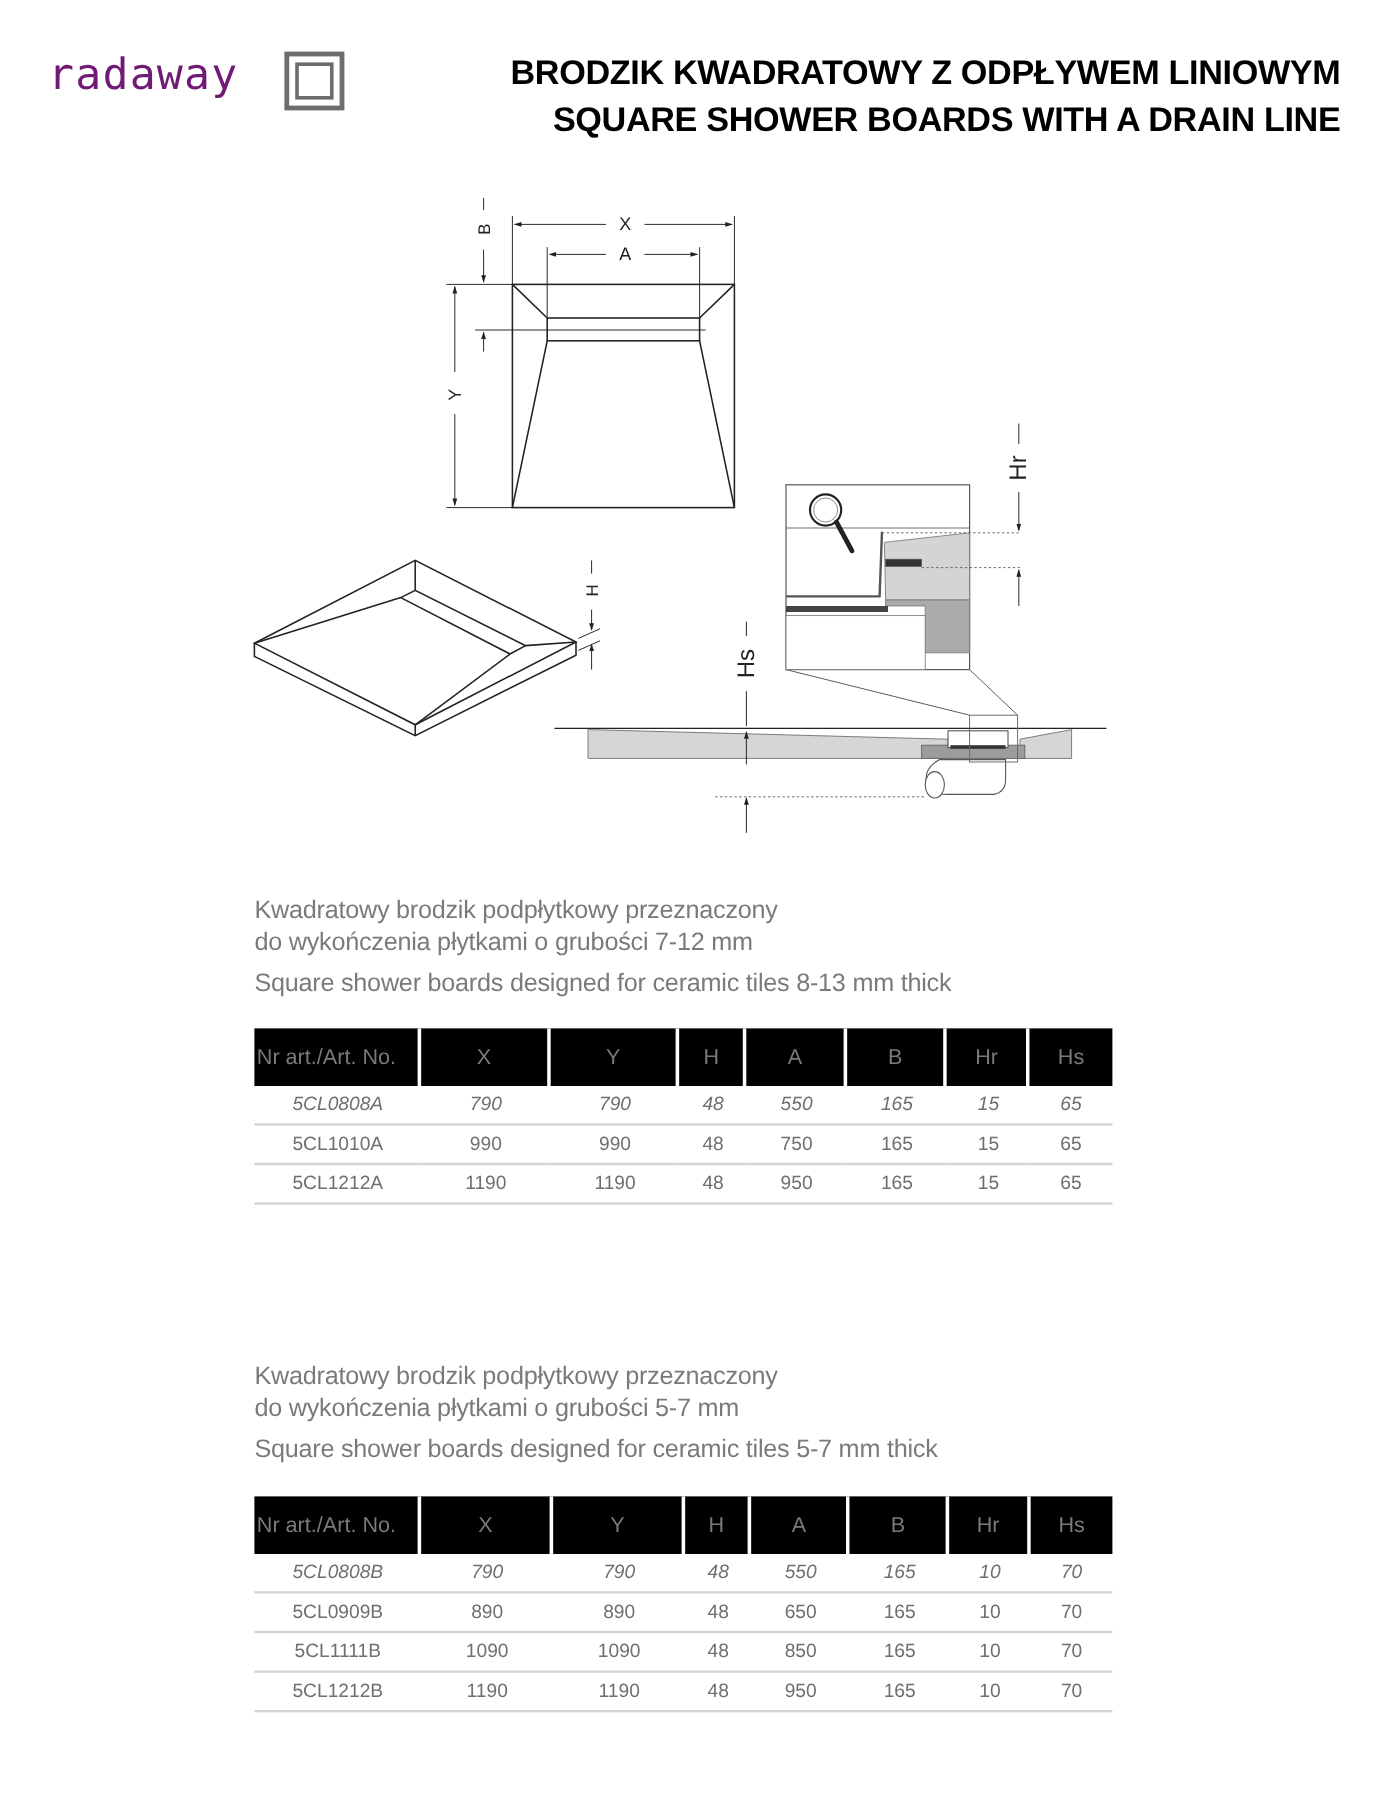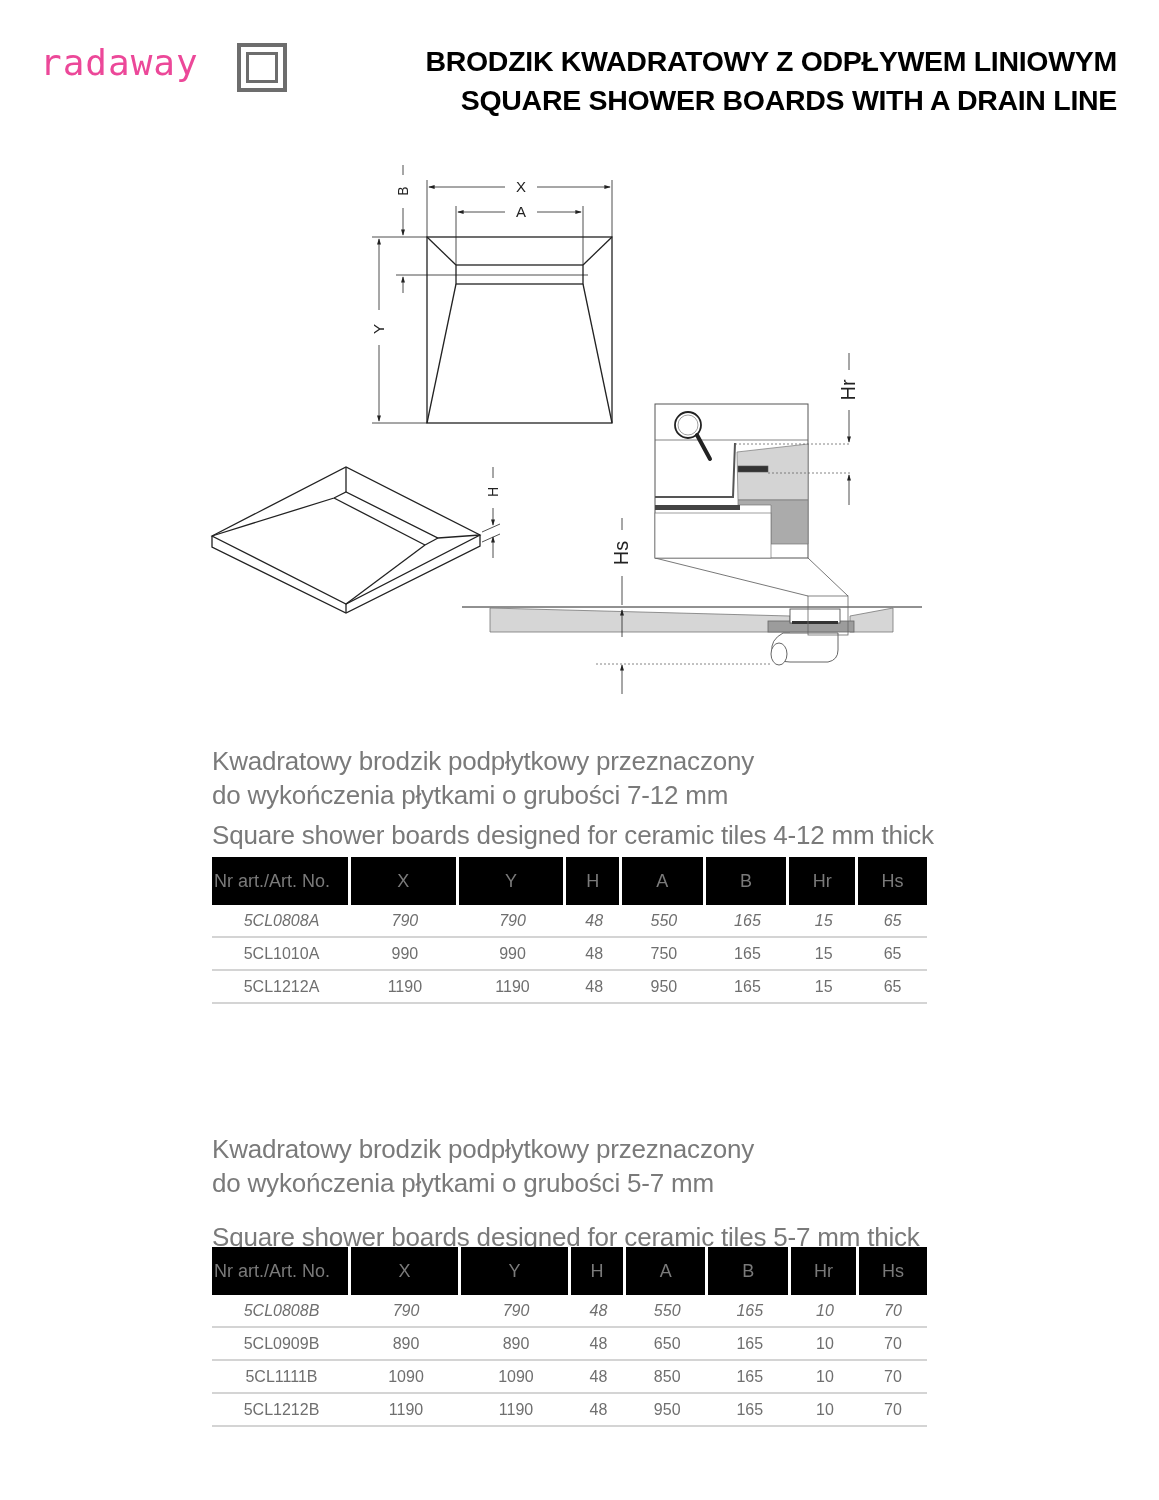--- a/index.html
+++ b/index.html
@@ -1,27 +1,27 @@
 <!DOCTYPE html>
 <html><head>
 <meta charset="utf-8">
 <style>
   html, body { margin: 0; padding: 0; background: #ffffff; }
   body { width: 1159px; height: 1500px; position: relative; overflow: hidden; font-family: "Liberation Sans", sans-serif; }
   .abs { position: absolute; }
   .logo { left: 40px; top: 40px; width: 255px; height: 58px; }
-  .logo-text { left: 40px; top: 42px; font-family: "DejaVu Sans Mono", monospace; font-size: 36px; color: #ec4899; letter-spacing: 1px; }
+  .logo-text { left: 40px; top: 42px; font-family: "DejaVu Sans Mono", monospace; font-size: 36px; color: #701a75; letter-spacing: 1px; }
   .logo-box { left: 237px; top: 43px; width: 50px; height: 49px; border: 4px solid #6d6d6d; box-sizing: border-box; }
   .logo-box::after { content: ""; position: absolute; left: 5px; top: 5px; right: 5px; bottom: 5px; border: 3px solid #6d6d6d; }
   .title { right: 42px; text-align: right; font-weight: bold; font-size: 28.5px; color: #000; letter-spacing: -0.3px; font-family: "Liberation Sans", sans-serif; }
   .title1 { top: 45px; }
   .title2 { top: 84px; }
   svg.diagram { position: absolute; left: 0; top: 0; }
   .dimlbl { font-family: "Liberation Sans", sans-serif; fill: #222; }
-  .desc { left: 212px; color: #7a7a7a; font-size: 26px; line-height: 1.3; font-family: "Liberation Sans", sans-serif; letter-spacing: -0.2px; }
+  .desc { left: 212px; color: #7a7a7a; font-size: 21px; line-height: 1.3; font-family: "Liberation Sans", sans-serif; letter-spacing: -0.2px; }
   table.spec { position: absolute; left: 212px; border-collapse: separate; border-spacing: 0; font-size: 16px; color: #6f6f6f; width: 715px; }
   table.spec th { background: #000000; font-weight: normal; font-size: 18px; color: #7a7a7a; height: 48px; padding: 0; border-right: 3px solid #fff; text-align: center; }
   table.spec th:last-child { border-right: none; }
   table.spec th.first { text-align: left; padding-left: 2px; width: 134px; }
   table.spec td { text-align: center; height: 31px; border-bottom: 2px solid #d4d4d4; padding: 0; }
   table.spec td:first-child { width: 134px; }
   table.spec tr:first-child td { padding-top: 0; font-style: italic; }
 </style>
 </head>
 <body>
@@ -138,21 +138,21 @@
     <line x1="622" y1="665" x2="622" y2="694" stroke="#222" stroke-width="0.8" marker-start="url(#arrs)"></line>
     <line x1="596" y1="664" x2="772" y2="664" stroke="#666" stroke-width="0.8" stroke-dasharray="2,2"></line>
   </g>
   <text class="dimlbl" x="855" y="390" font-size="20" text-anchor="middle" transform="rotate(-90 855 390)">Hr</text>
   <text class="dimlbl" x="628" y="553" font-size="20" text-anchor="middle" transform="rotate(-90 628 553)">Hs</text>
 </svg>
 
 <div class="abs desc" style="top:745px;">
   <div>Kwadratowy brodzik podpłytkowy przeznaczony</div>
   <div>do wykończenia płytkami o  grubości 7-12 mm</div>
-  <div style="margin-top:6px;">Square shower boards designed for ceramic tiles 4-12 mm thick</div>
+  <div style="margin-top:6px;">Square shower boards designed for ceramic tiles 8-13 mm thick</div>
 </div>
 <table class="spec" style="top:857px;">
   <thead>
     <tr>
       <th class="first">Nr art./Art. No.</th>
       <th>X</th>
       <th>Y</th>
       <th>H</th>
       <th>A</th>
       <th>B</th>
@@ -190,21 +190,21 @@
         <td>165</td>
         <td>15</td>
         <td>65</td>
       </tr>
     </tbody>
 </table>
 
 <div class="abs desc" style="top:1133px;">
   <div>Kwadratowy brodzik podpłytkowy przeznaczony</div>
   <div>do wykończenia płytkami o  grubości 5-7 mm</div>
-  <div style="margin-top:20px;">Square shower boards designed for ceramic tiles 5-7 mm thick</div>
+  <div style="margin-top:6px;">Square shower boards designed for ceramic tiles 5-7 mm thick</div>
 </div>
 <table class="spec" style="top:1247px;">
   <thead>
     <tr>
       <th class="first">Nr art./Art. No.</th>
       <th>X</th>
       <th>Y</th>
       <th>H</th>
       <th>A</th>
       <th>B</th>

